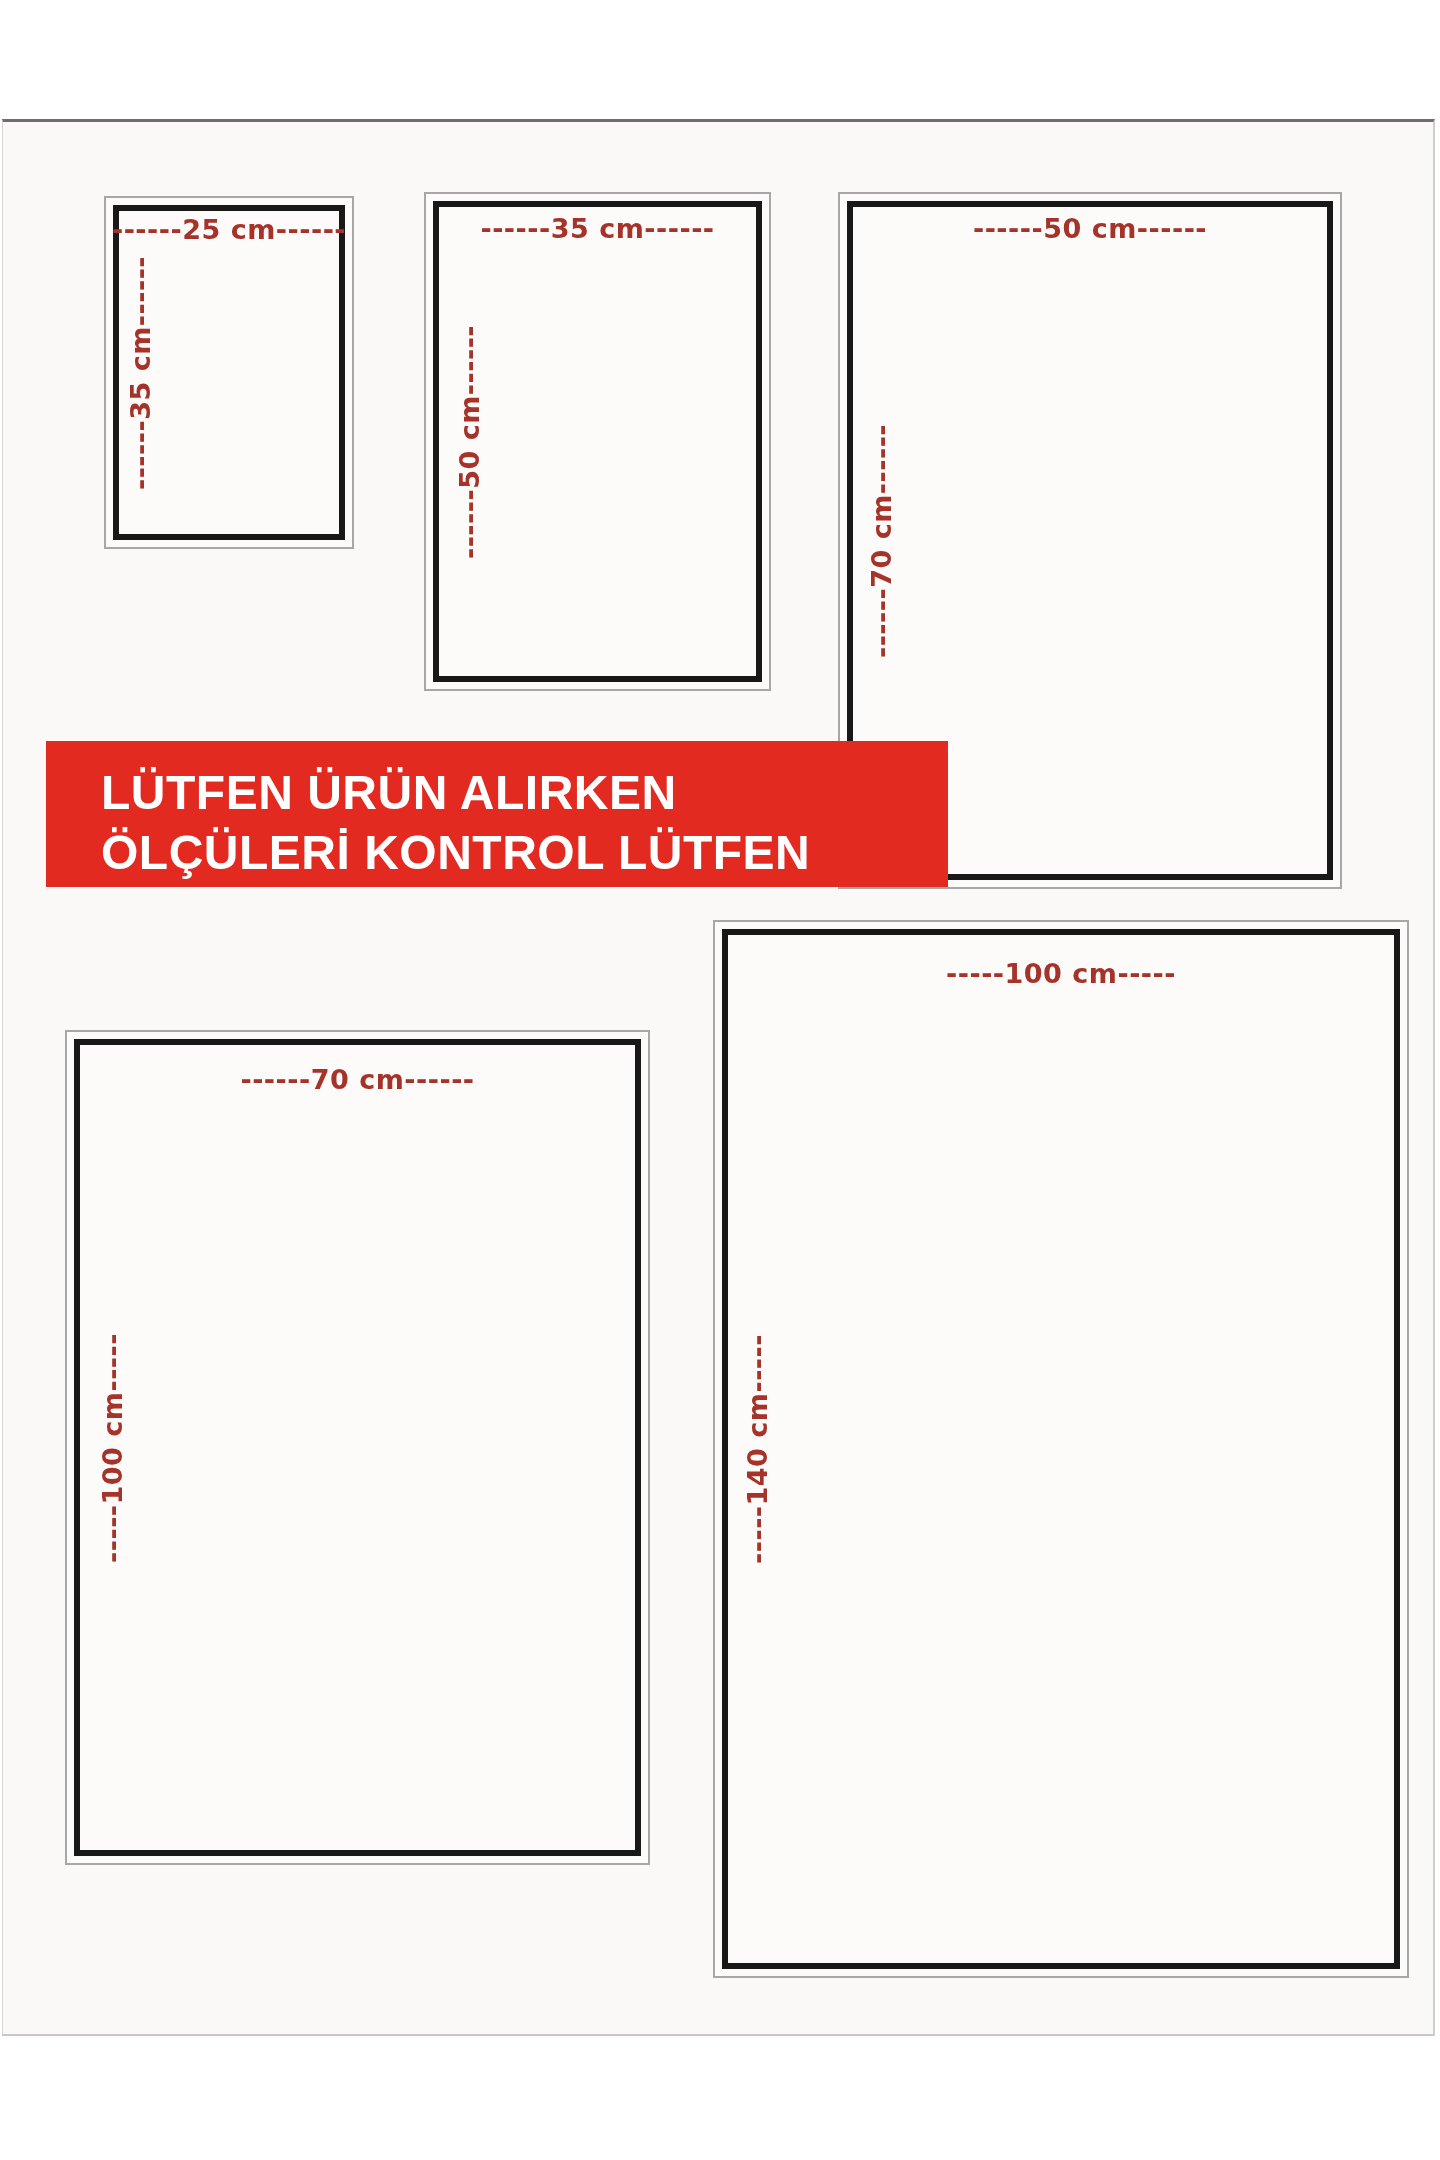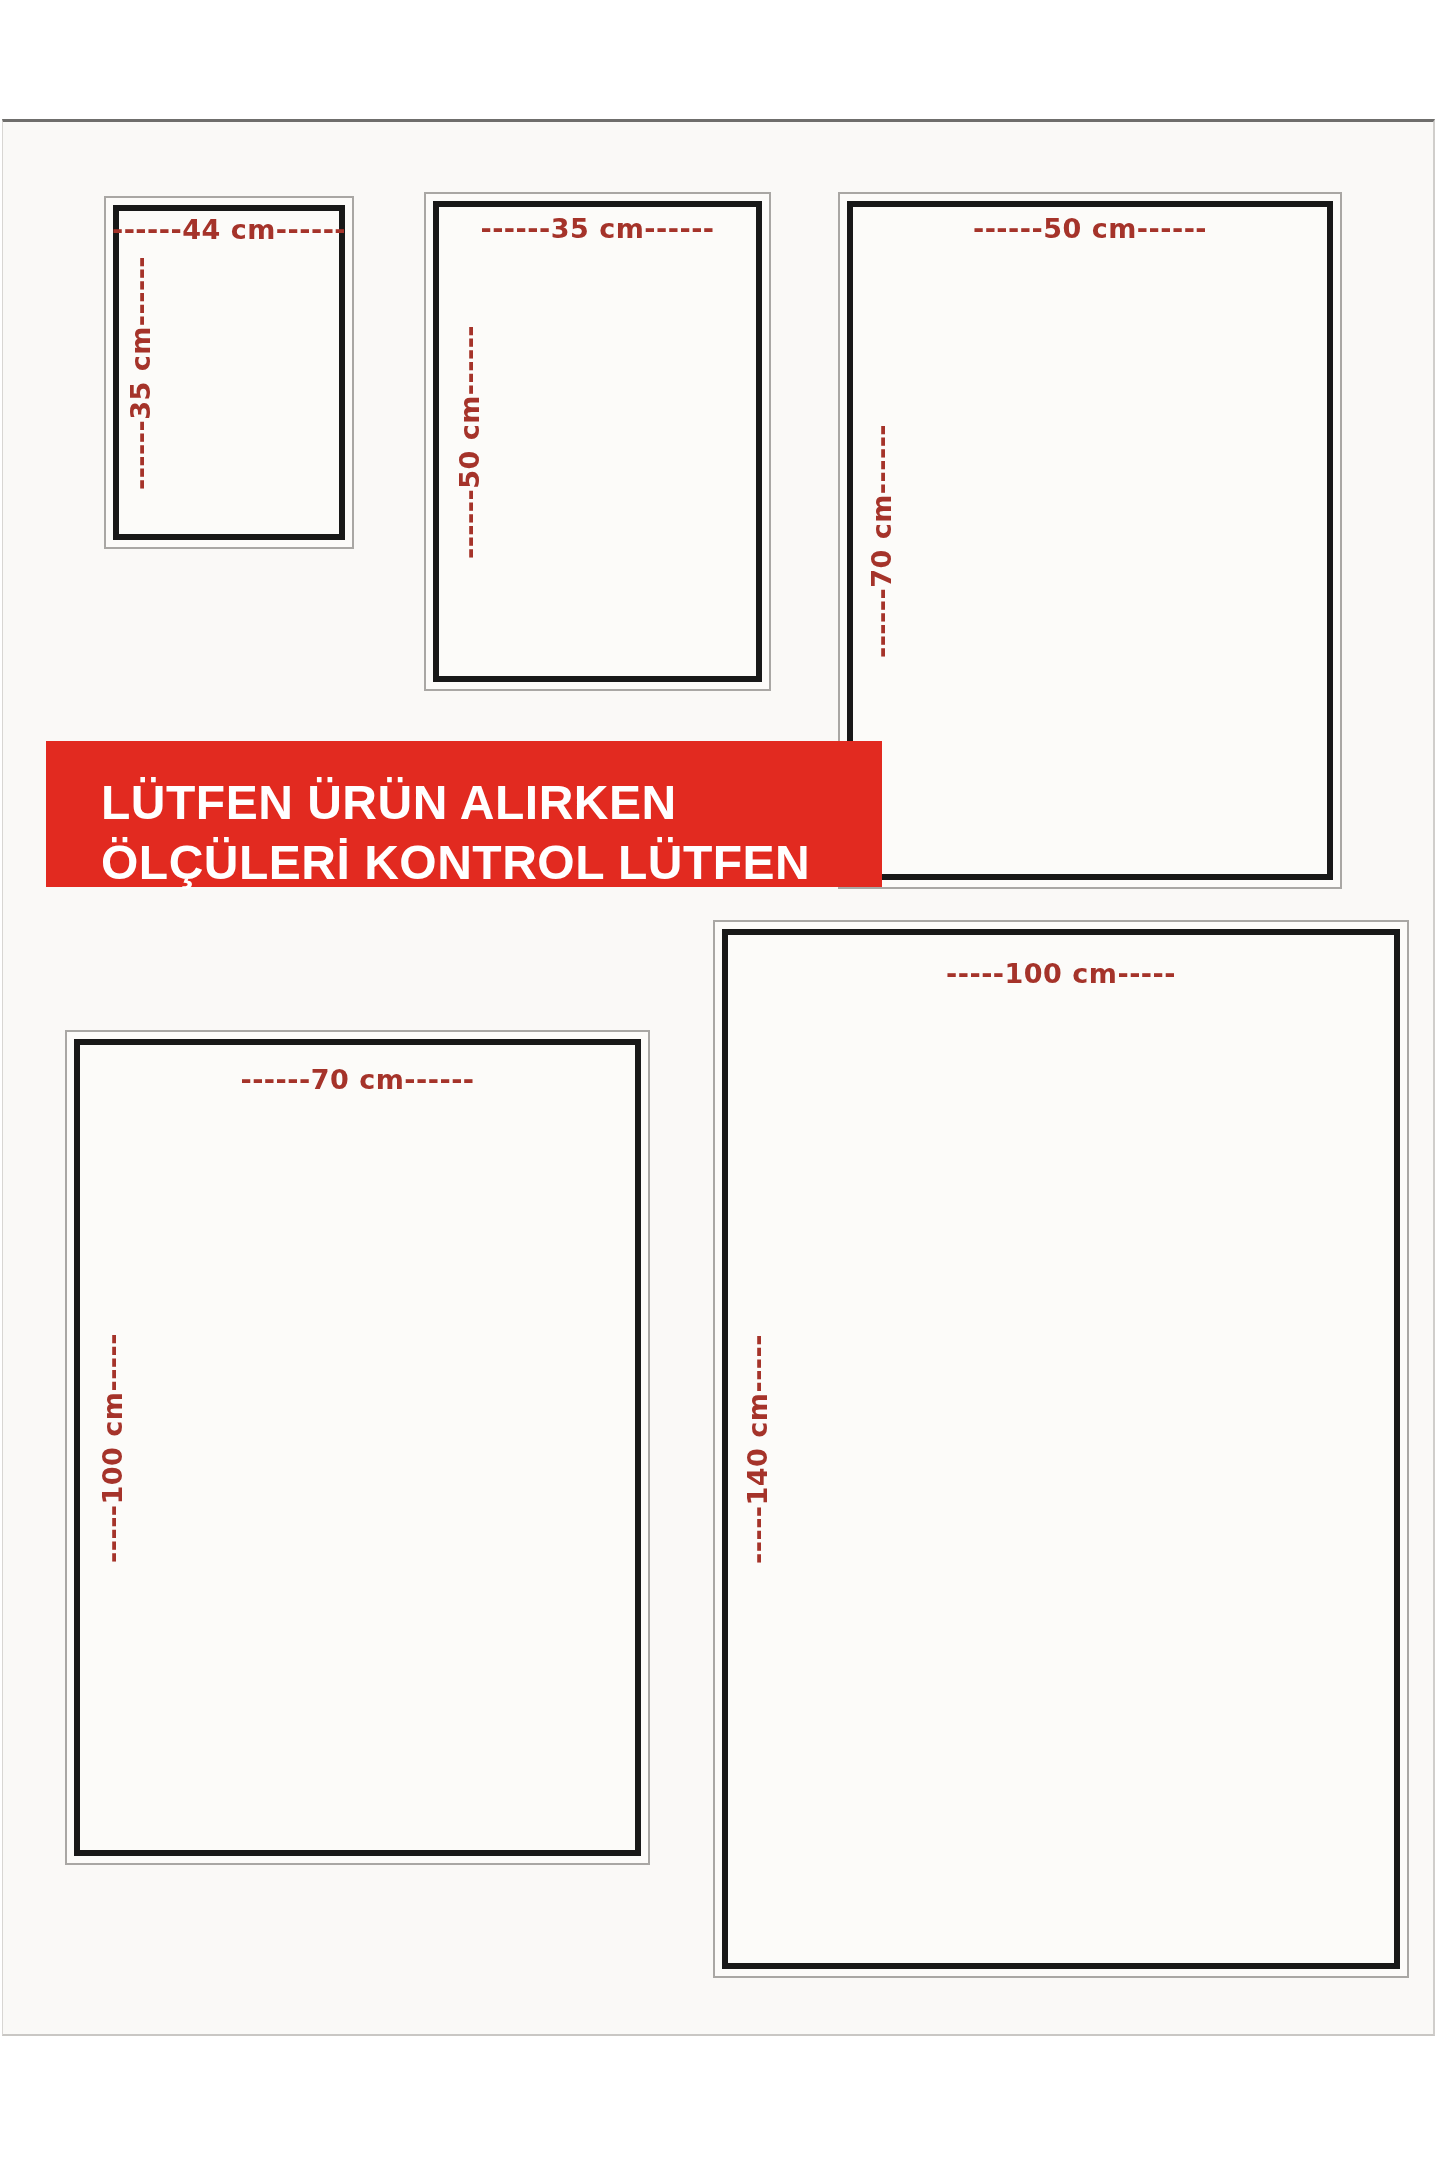--- a/index.html
+++ b/index.html
@@ -56,40 +56,40 @@
     transform:translate(-50%,-50%) rotate(-90deg);
   }
   .b1 .dim-left{left:35px}
   .b2 .dim-left{left:44px}
   .b3 .dim-left{left:42px}
   .b4 .dim-left{left:46px}
   .b5 .dim-left{left:43px}
 
   
   .notice{
-    position:absolute;left:43px;top:619px;width:836px;height:146px;
+    position:absolute;left:43px;top:619px;width:902px;height:146px;
     background:#e22a20;
     color:#ffffff;
     box-sizing:border-box;
-    padding:32px 0 0 55px;
+    padding:22px 0 0 55px;
   }
   .notice-line{
     font:700 48px/60px "Liberation Sans",sans-serif;
     letter-spacing:0.5px;
     white-space:nowrap;
   }
 </style>
 </head>
 <body>
 
 <div class="sheet">
 
   <div class="size-box b1">
     <div class="frame"></div>
-    <span class="dim dim-top">------44 cm------</span>
+    <span class="dim dim-top">------25 cm------</span>
     <span class="dim dim-left">------35 cm------</span>
   </div>
 
   <div class="size-box b2">
     <div class="frame"></div>
     <span class="dim dim-top">------35 cm------</span>
     <span class="dim dim-left">------50 cm------</span>
   </div>
 
   <div class="size-box b3">

